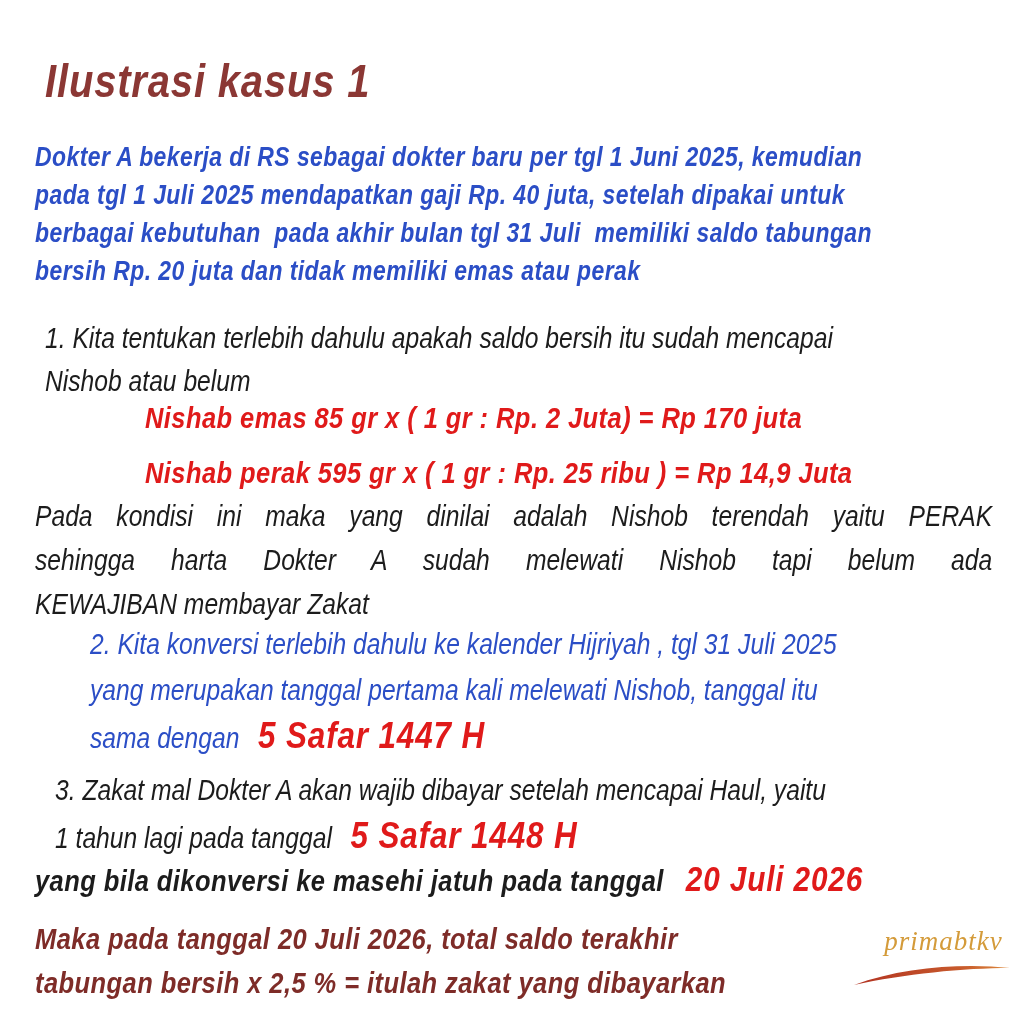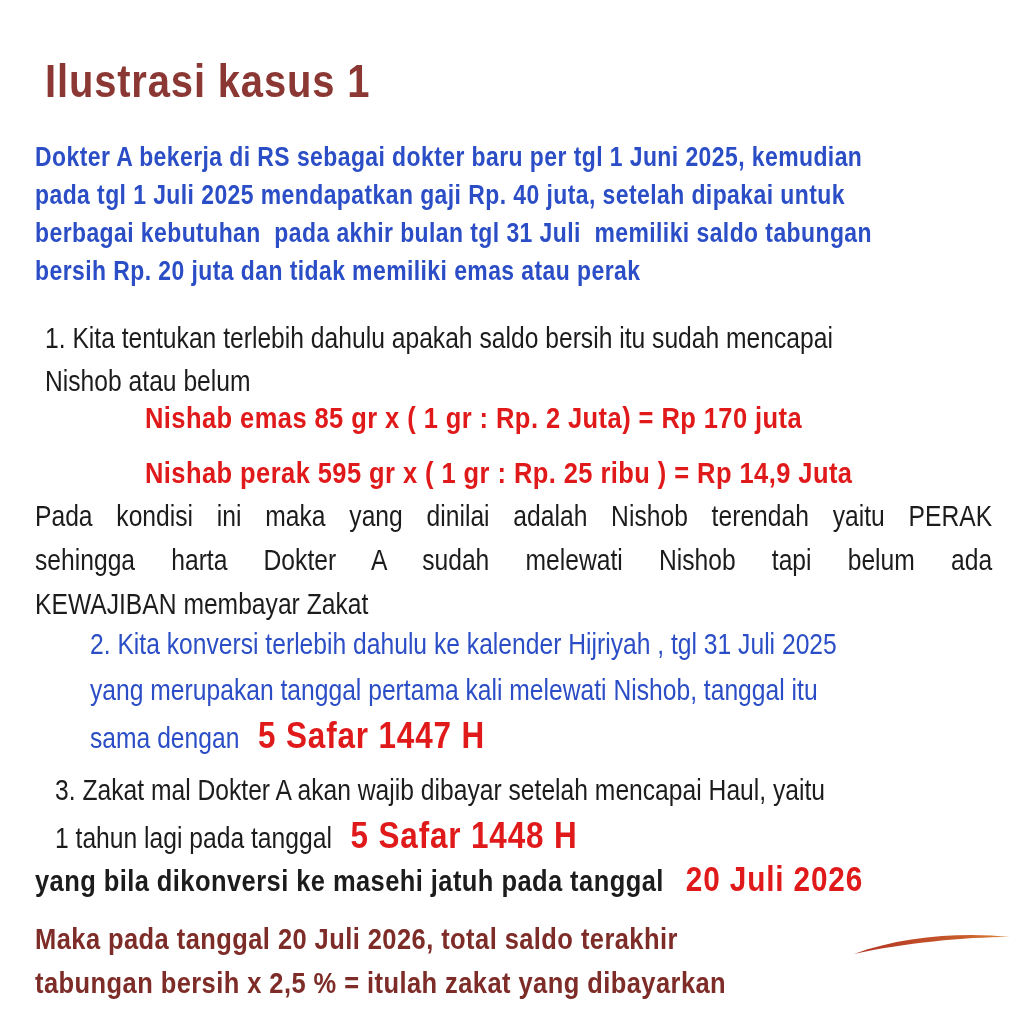--- a/index.html
+++ b/index.html
@@ -2,20 +2,21 @@
 <html><head>
 <meta charset="utf-8">
 <style>
   html,body{margin:0;padding:0;background:#ffffff;}
   .page{
     position:relative;
     width:1024px;height:1024px;
     background:#ffffff;
     overflow:hidden;
     font-family:"Liberation Sans", sans-serif;
+    font-style:italic;
   }
   .blk{position:absolute;}
   
   .cx{transform:scaleX(0.85);transform-origin:0 0;}
   .line{display:block;white-space:pre;}
 
   .title{
     left:45px;top:22px;
     font-size:47px;font-weight:700;letter-spacing:1px;
     color:#8B3734;
@@ -121,20 +122,21 @@
   <p class="blk cx conv">
     <span>yang bila dikonversi ke masehi jatuh pada tanggal</span><span class="red-date">20 Juli 2026</span>
   </p>
 
   <p class="blk cx conclusion">
     <span class="line">Maka pada tanggal 20 Juli 2026, total saldo terakhir</span>
     <span class="line">tabungan bersih x 2,5 % = itulah zakat yang dibayarkan</span>
   </p>
 
   <div class="blk logo">
+    <span class="logo-text">primabtkv</span>
     <svg class="logo-swoosh" width="160" height="28" viewBox="0 0 160 28">
       <defs>
         <linearGradient id="swooshGrad" x1="0" y1="0" x2="1" y2="0">
           <stop offset="0" stop-color="#B23322"></stop>
           <stop offset="0.7" stop-color="#C85B2C"></stop>
           <stop offset="1" stop-color="#DD8A3C"></stop>
         </linearGradient>
       </defs>
       <path d="M2,26 C50,8 112,4 158,9 C112,9 52,15 2,26 Z" fill="url(#swooshGrad)"></path>
     </svg>

